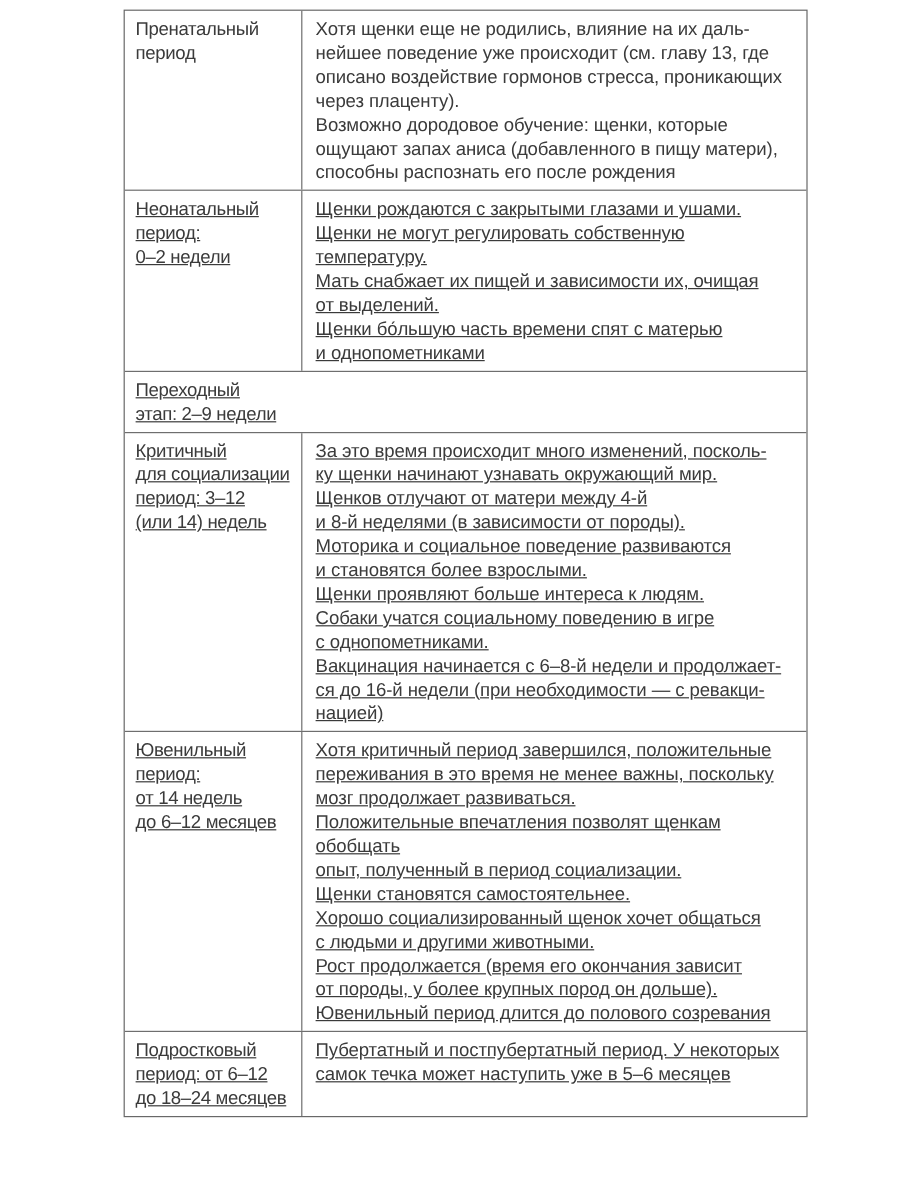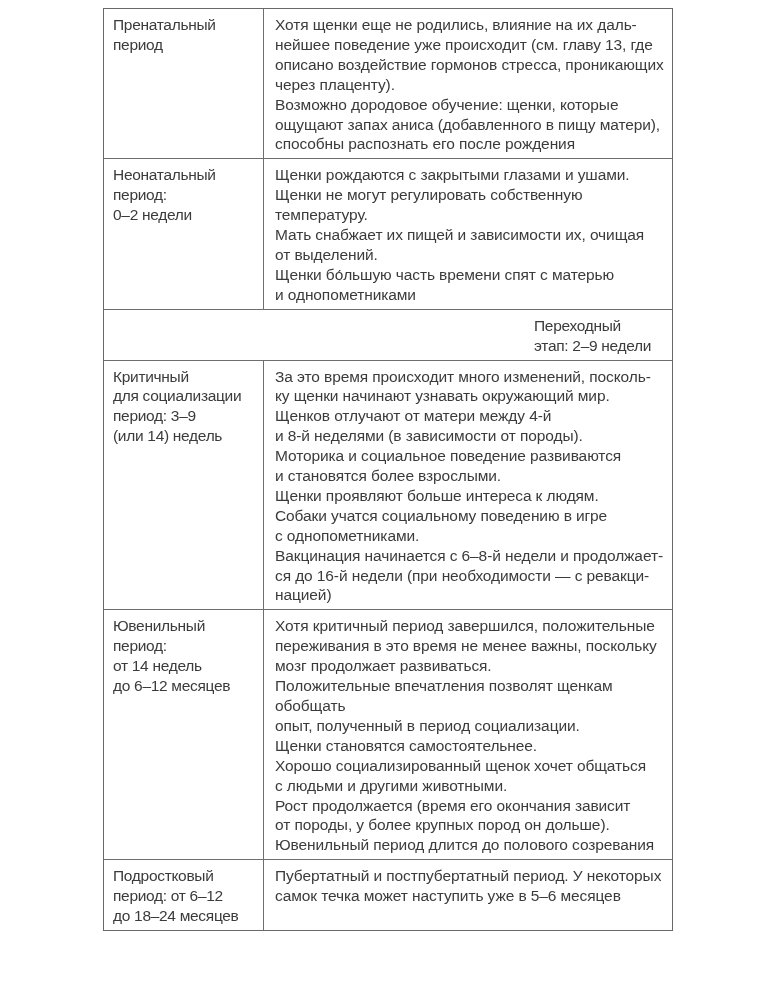--- a/index.html
+++ b/index.html
@@ -20,45 +20,44 @@
     left: 103px;
     top: 8px;
     width: 570px;
     box-sizing: border-box;
     border: 1px solid #686868;
     background: #ffffff;
   }
   .row {
     display: flex;
     align-items: stretch;
-    justify-content: flex-end;
   }
   .row + .row {
     border-top: 1px solid #6e6e6e;
+    text-decoration: underline;
   }
   .cell {
     box-sizing: border-box;
     font-size: 15.5px;
     line-height: 19.9px;
     white-space: pre-line;
     padding: 6px 9px 4px 9px;
     color: #3b3b3b;
   }
   .period-cell {
     flex: 0 0 147px;
     width: 147px;
     letter-spacing: -0.3px;
   }
   .description-cell {
     flex: 1 1 auto;
     border-left: 1px solid #6e6e6e;
     padding-left: 11px;
     padding-right: 8px;
     letter-spacing: -0.1px;
-    margin-left: 12px;
   }
 </style>
 </head>
 <body>
 
 <div class="dev-table">
 
   <div class="row">
     <div class="cell period-cell">Пренатальный
 период</div>
@@ -85,21 +84,21 @@
   </div>
 
   <div class="row">
     <div class="cell period-cell">Переходный
 этап: 2–9 недели</div>
   </div>
 
   <div class="row">
     <div class="cell period-cell">Критичный
 для социализации
-период: 3–9
+период: 3–12
 (или 14) недель</div>
     <div class="cell description-cell">За это время происходит много изменений, посколь-
 ку щенки начинают узнавать окружающий мир.
 Щенков отлучают от матери между 4-й
 и 8-й неделями (в зависимости от породы).
 Моторика и социальное поведение развиваются
 и становятся более взрослыми.
 Щенки проявляют больше интереса к людям.
 Собаки учатся социальному поведению в игре
 с однопометниками.

